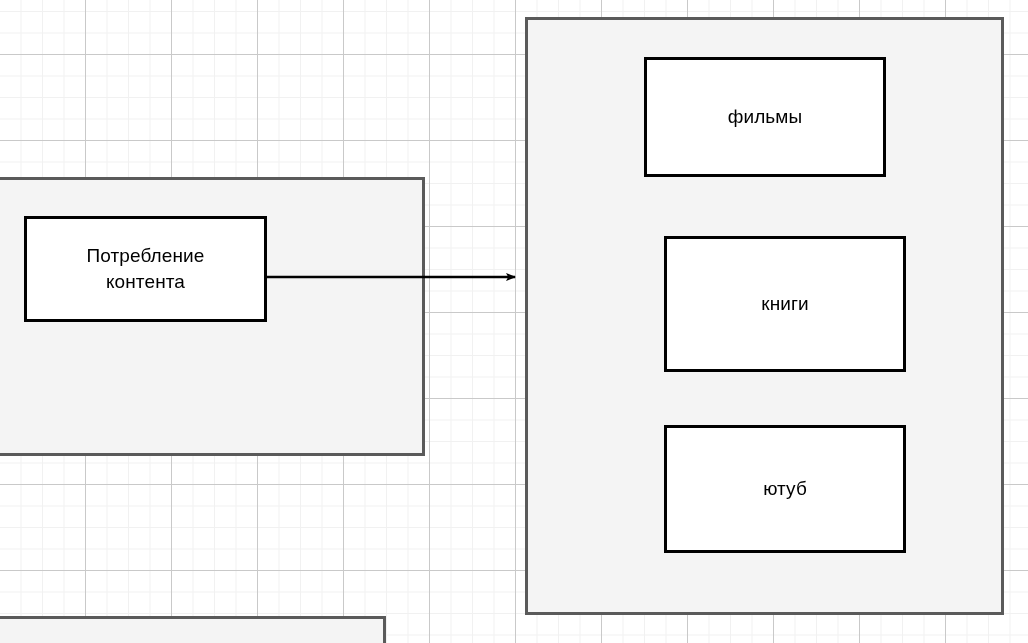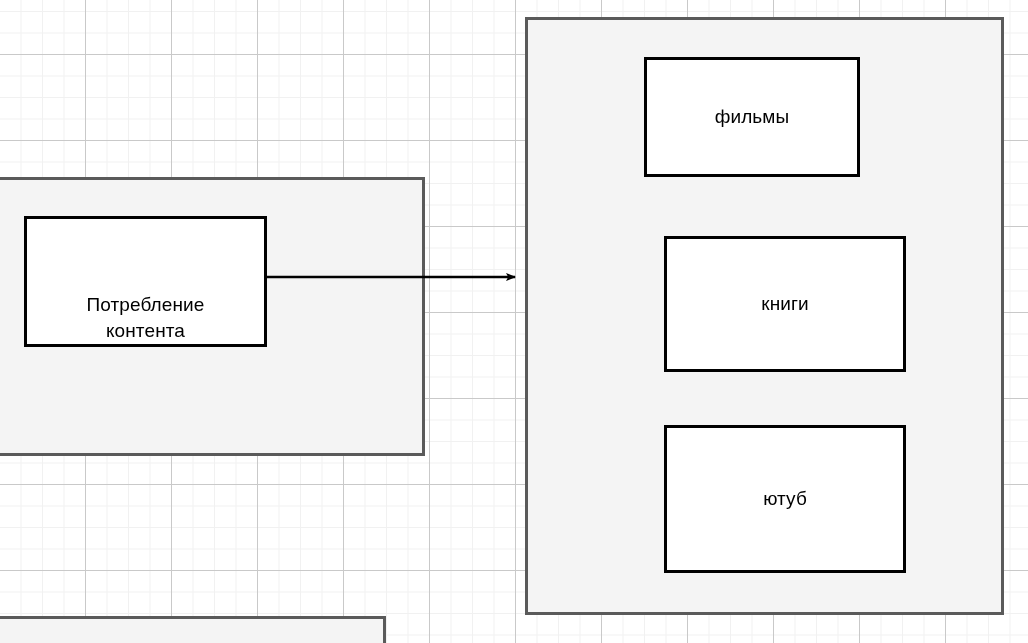--- a/index.html
+++ b/index.html
@@ -87,30 +87,30 @@
 
   <svg class="connector" style="left:260px; top:262px; width:275px; height:32px;" viewBox="0 0 275 32" width="275" height="32">
     <defs>
       <marker id="arrowhead-filled" markerWidth="10" markerHeight="8" refX="9" refY="4" orient="auto" markerUnits="userSpaceOnUse">
         <path d="M0,0 L10,4 L0,8 L2.2,4 Z" fill="#000000"></path>
       </marker>
     </defs>
     <line x1="7" y1="15" x2="255" y2="15" stroke="#000000" stroke-width="2.4" marker-end="url(#arrowhead-filled)"></line>
   </svg>
 
-  <div class="node-box" id="node-consumption" style="left:24px; top:216px; width:243px; height:131px;align-items:flex-end;">
+  <div class="node-box" id="node-consumption" style="left:24px; top:216px; width:243px; height:106px;">
     <span class="node-label">Потребление
 контента</span>
   </div>
 
-  <div class="node-box" id="node-films" style="left:644px; top:57px; width:216px; height:120px;">
+  <div class="node-box" id="node-films" style="left:644px; top:57px; width:242px; height:120px;">
     <span class="node-label">фильмы</span>
   </div>
 
   <div class="node-box" id="node-books" style="left:664px; top:236px; width:242px; height:136px;">
     <span class="node-label">книги</span>
   </div>
 
-  <div class="node-box" id="node-youtube" style="left:664px; top:425px; width:242px; height:148px;">
+  <div class="node-box" id="node-youtube" style="left:664px; top:425px; width:242px; height:128px;">
     <span class="node-label">ютуб</span>
   </div>
 
 </div>
 
 </body></html>

